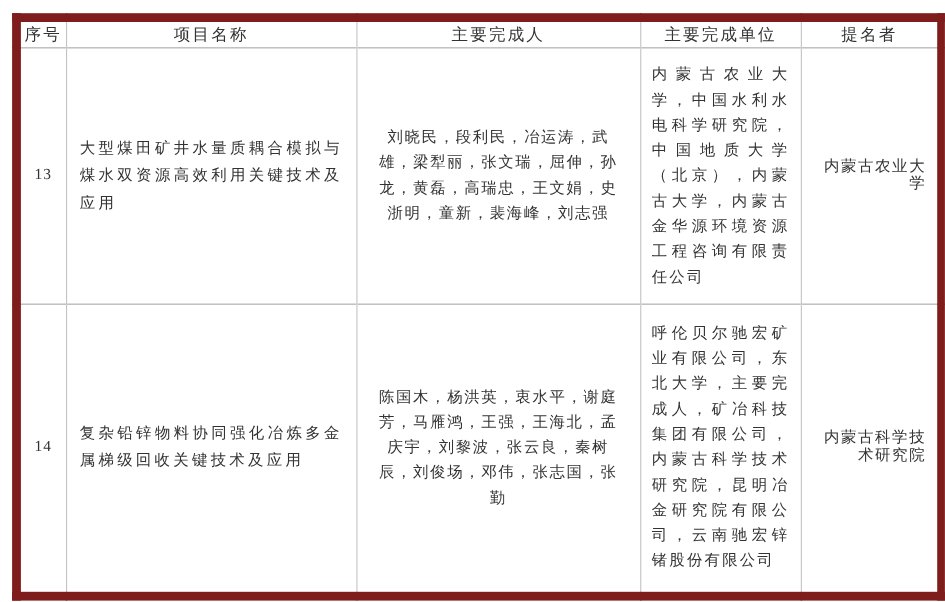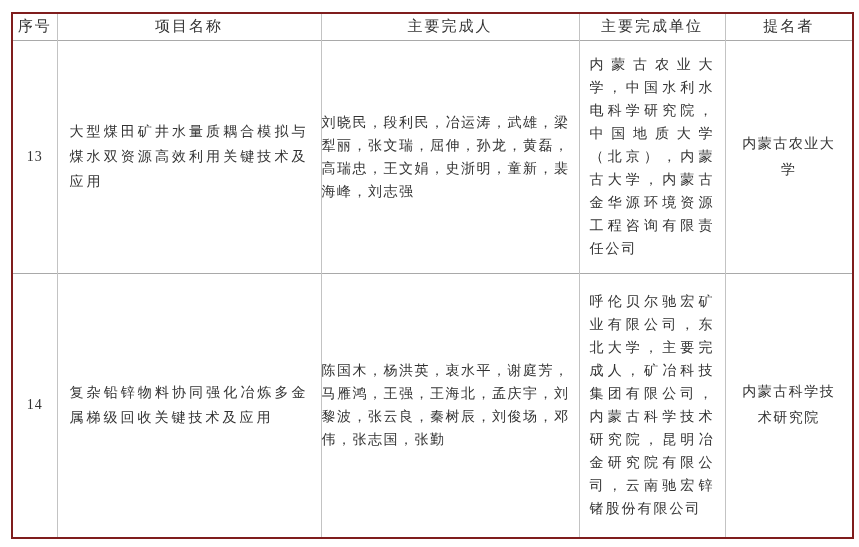--- a/index.html
+++ b/index.html
@@ -20,21 +20,21 @@
   }
   table.award-table {
     position: absolute;
     left: 11px;
     top: 12px;
     width: 841px;
     height: 525px;
     border-collapse: collapse;
     table-layout: fixed;
     background: #ffffff;
-    border: 2px solid #7f1d1d;
+    border: 8px solid #7f1d1d;
   }
   .award-table td, .award-table th {
     border-left: 1px solid #c3c3c3;
     border-top: 1px solid #a9a9a9;
     vertical-align: middle;
     font-size: 14px;
     color: #333333;
     box-sizing: border-box;
     background: #ffffff;
   }
@@ -59,38 +59,38 @@
   td.cell-project {
     text-align: justify;
     text-justify: inter-character;
     letter-spacing: 3px;
     line-height: 25px;
     padding: 0 12px;
     word-break: break-all;
     margin-top: 25px;
   }
   td.cell-contributors {
-    text-align: left;
+    text-align: center;
     letter-spacing: 1.5px;
     line-height: 23px;
-    padding: 0 0;
+    padding: 0 16px;
     word-break: break-all;
   }
   td.cell-units {
     text-align: justify;
     text-justify: inter-character;
     letter-spacing: 2px;
     line-height: 23px;
     padding: 12px 10px;
     word-break: break-all;
   }
   td.cell-nominator {
-    text-align: center;
+    text-align: right;
     letter-spacing: 1.5px;
-    line-height: 26px;
+    line-height: 16px;
     padding: 0 10px;
     word-break: break-all;
   }
 </style>
 </head>
 <body>
 
 <div class="page">
   <table class="award-table">
     <colgroup>

